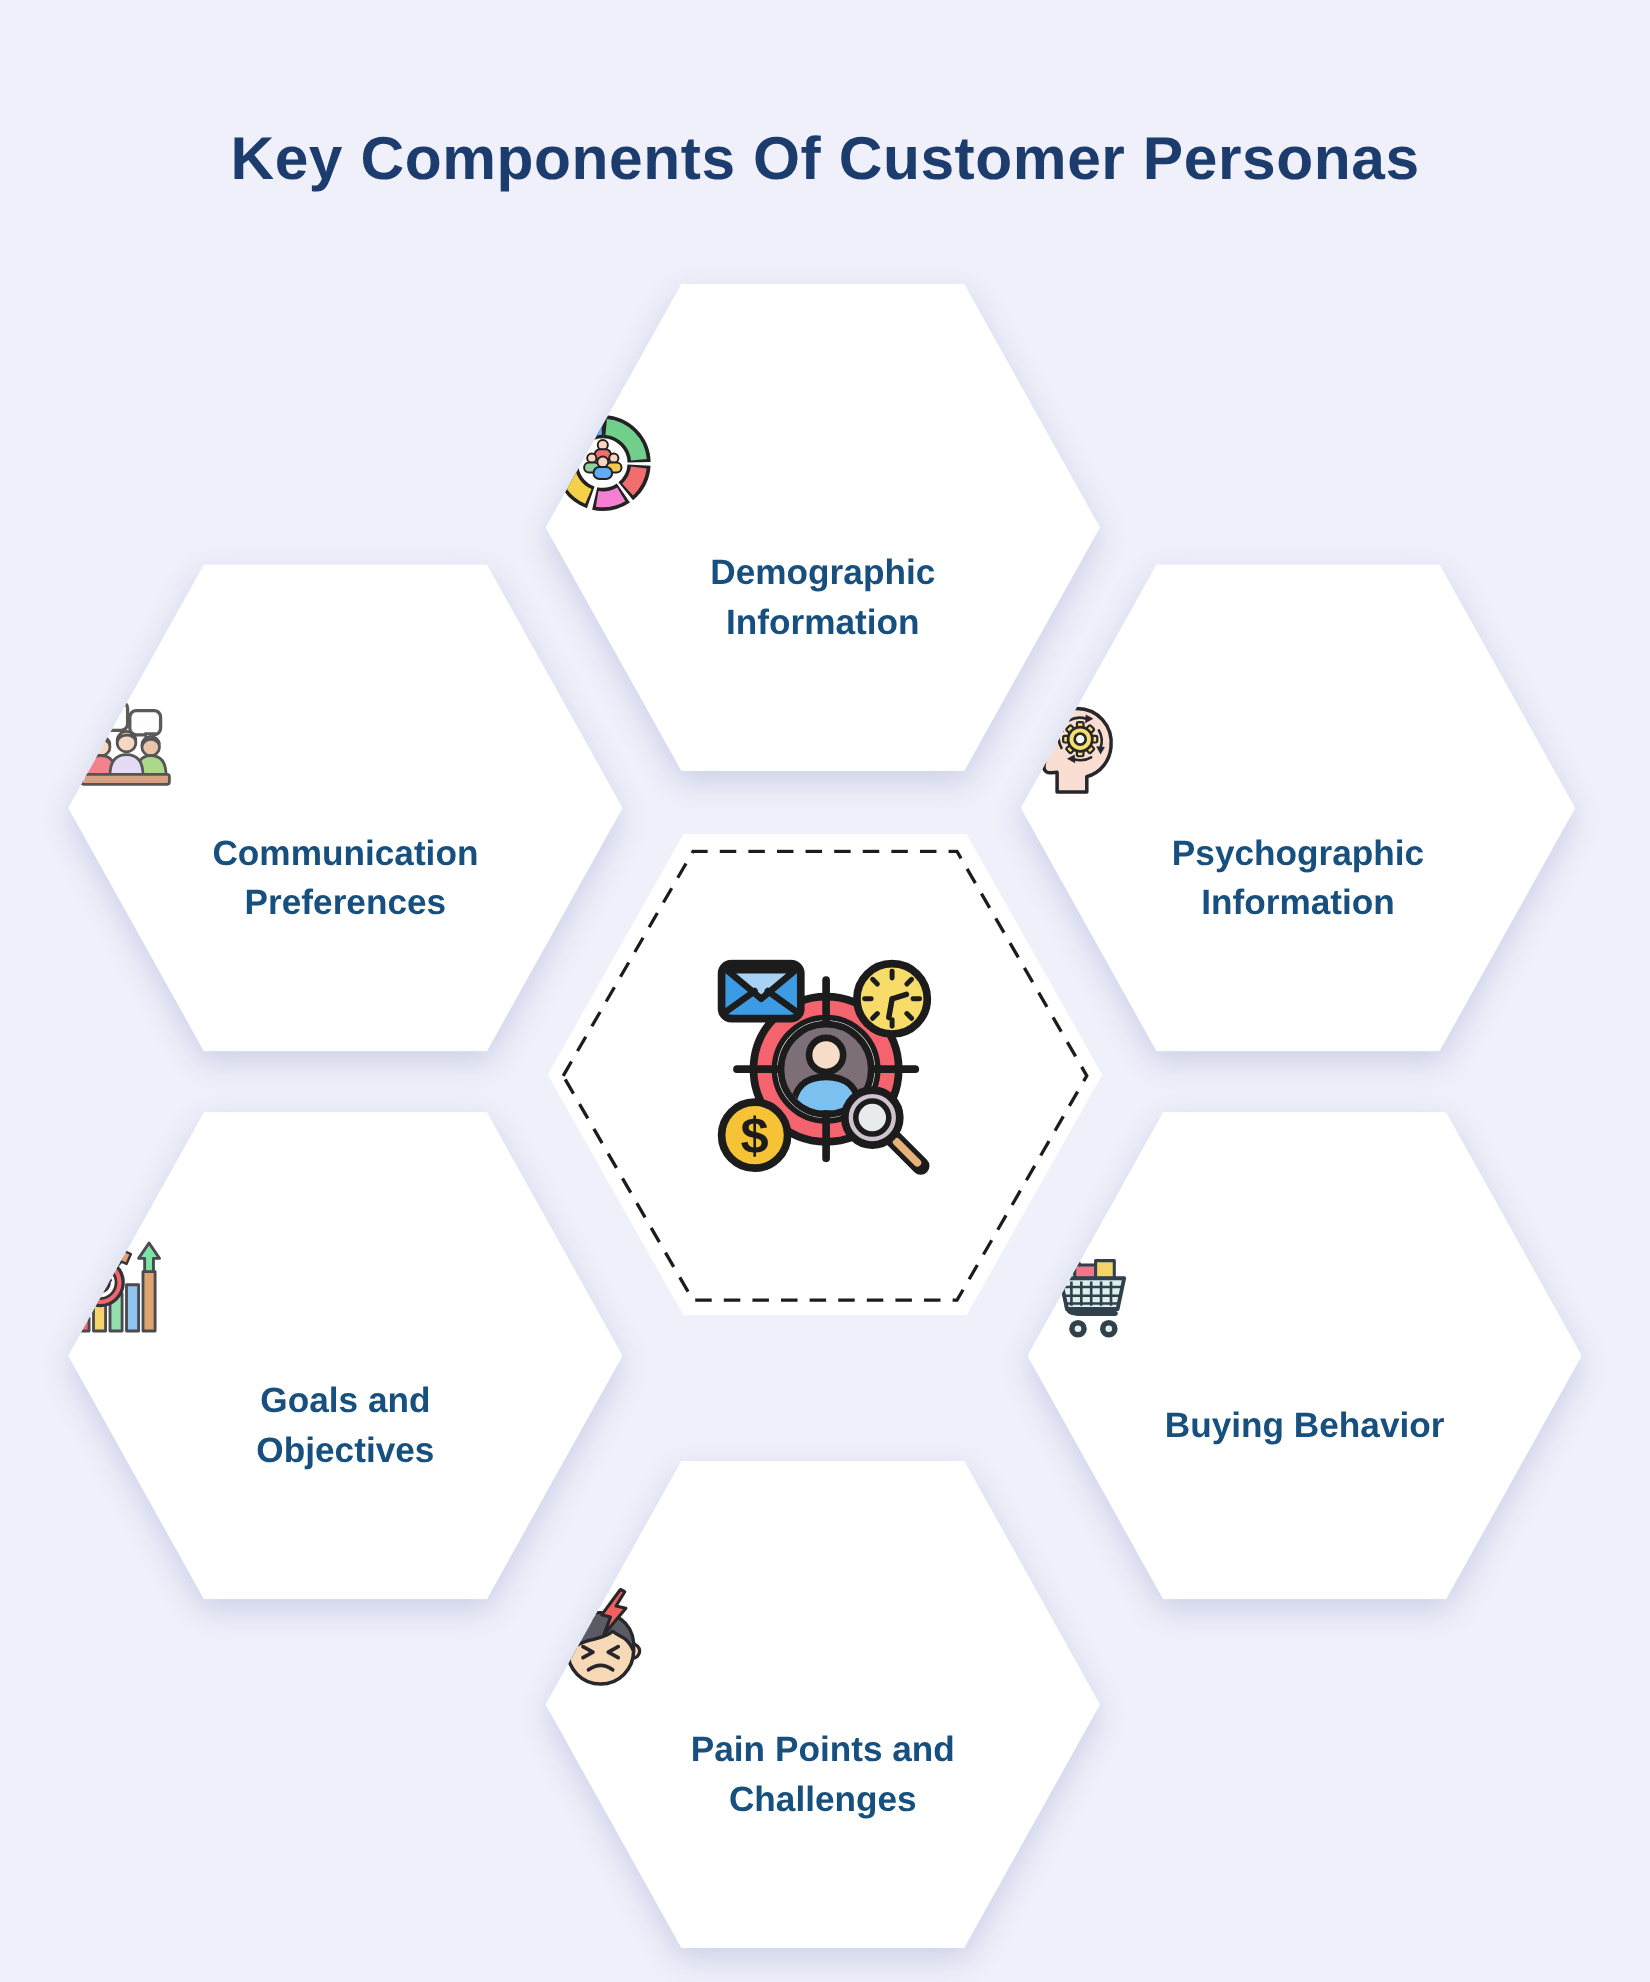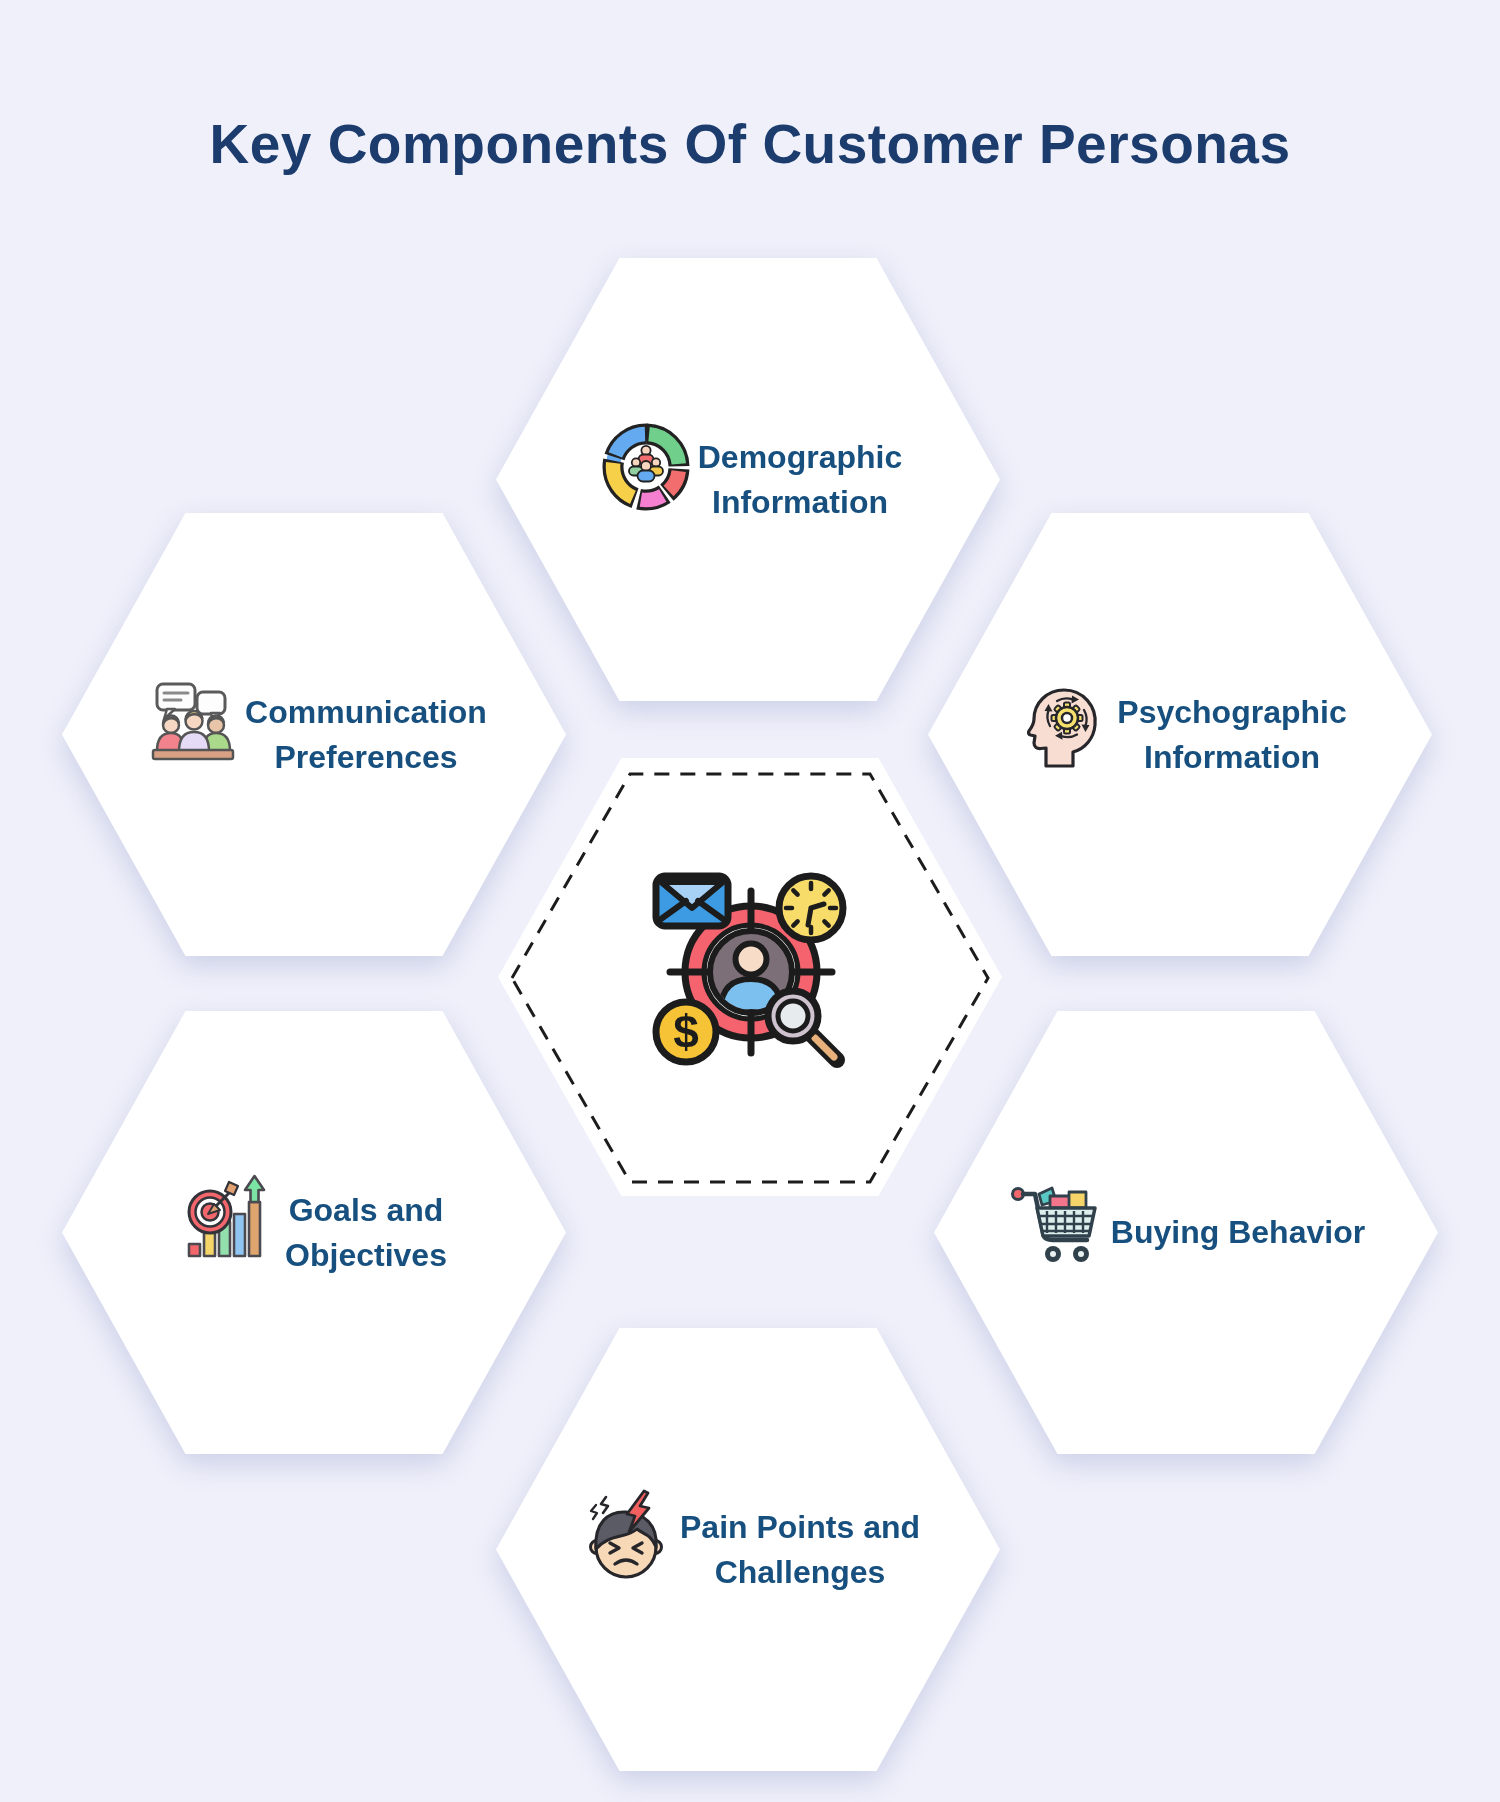--- a/index.html
+++ b/index.html
@@ -9,21 +9,21 @@
   }
   .title{
     position:absolute;top:80px;left:0;width:100%;text-align:center;
     font-size:55px;font-weight:bold;color:#1b3c6d;letter-spacing:.5px;margin-top:32px;
   }
   .hex{position:absolute;width:504px;height:443px;
     filter:drop-shadow(0 10px 14px rgba(160,168,208,.45));}
   .hex-inner{
     width:100%;height:100%;background:#ffffff;
     clip-path:polygon(24.5% 0%,75.5% 0%,100% 50%,75.5% 100%,24.5% 100%,0% 50%);
-    display:flex;flex-direction:row;align-items:center;justify-content:center;
+    display:flex;flex-direction:column;justify-content:center;
   }
   .hex-icon{width:104px;height:104px;margin-bottom:22px;flex:0 0 auto;}
   .hex-icon svg{width:100%;height:100%;display:block;}
   .hex-label{
     min-height:92px;display:flex;align-items:center;justify-content:center;
     text-align:center;white-space:pre-line;
     font-size:32px;font-weight:bold;color:#17507f;line-height:1.38;
   }
   .hex-demographic{left:496px;top:258px;}
   .hex-communication{left:62px;top:513px;}

